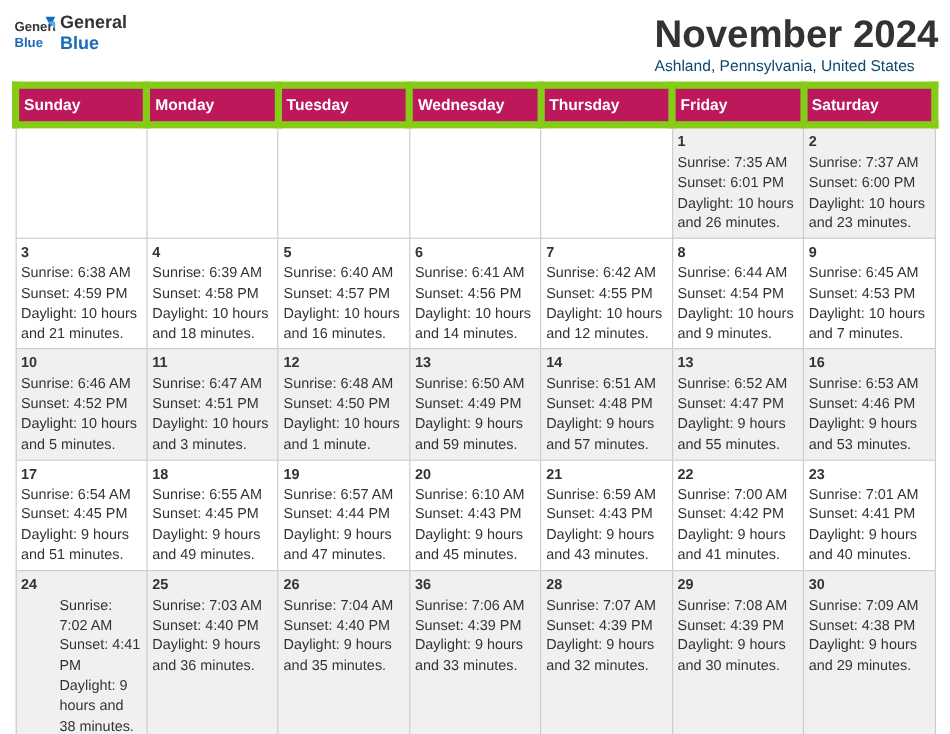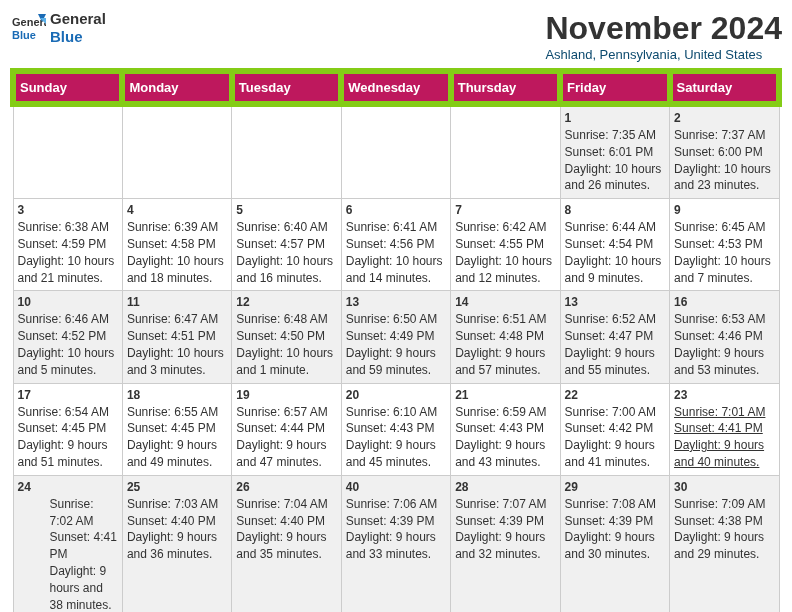--- a/index.html
+++ b/index.html
@@ -258,21 +258,21 @@
 Daylight: 9 hours and 43 minutes.</div>
         </td>
         <td>
           <div class="day-num">22</div>
           <div class="day-info" style="white-space: pre-line;">Sunrise: 7:00 AM
 Sunset: 4:42 PM
 Daylight: 9 hours and 41 minutes.</div>
         </td>
         <td>
           <div class="day-num">23</div>
-          <div class="day-info" style="white-space: pre-line; text-decoration: underline;">Sunrise: 7:01 AM
+          <div class="day-info" style="white-space: pre-line;">Sunrise: 7:01 AM
 Sunset: 4:41 PM
 Daylight: 9 hours and 40 minutes.</div>
         </td>
       </tr>
       <tr>
         <td>
           <div class="day-num">24</div>
           <div class="day-info" style="white-space: pre-line; margin-left: 32px;">Sunrise: 7:02 AM
 Sunset: 4:41 PM
 Daylight: 9 hours and 38 minutes.</div>
@@ -283,21 +283,21 @@
 Sunset: 4:40 PM
 Daylight: 9 hours and 36 minutes.</div>
         </td>
         <td>
           <div class="day-num">26</div>
           <div class="day-info" style="white-space: pre-line;">Sunrise: 7:04 AM
 Sunset: 4:40 PM
 Daylight: 9 hours and 35 minutes.</div>
         </td>
         <td>
-          <div class="day-num">40</div>
+          <div class="day-num">36</div>
           <div class="day-info" style="white-space: pre-line;">Sunrise: 7:06 AM
 Sunset: 4:39 PM
 Daylight: 9 hours and 33 minutes.</div>
         </td>
         <td>
           <div class="day-num">28</div>
           <div class="day-info" style="white-space: pre-line;">Sunrise: 7:07 AM
 Sunset: 4:39 PM
 Daylight: 9 hours and 32 minutes.</div>
         </td>

